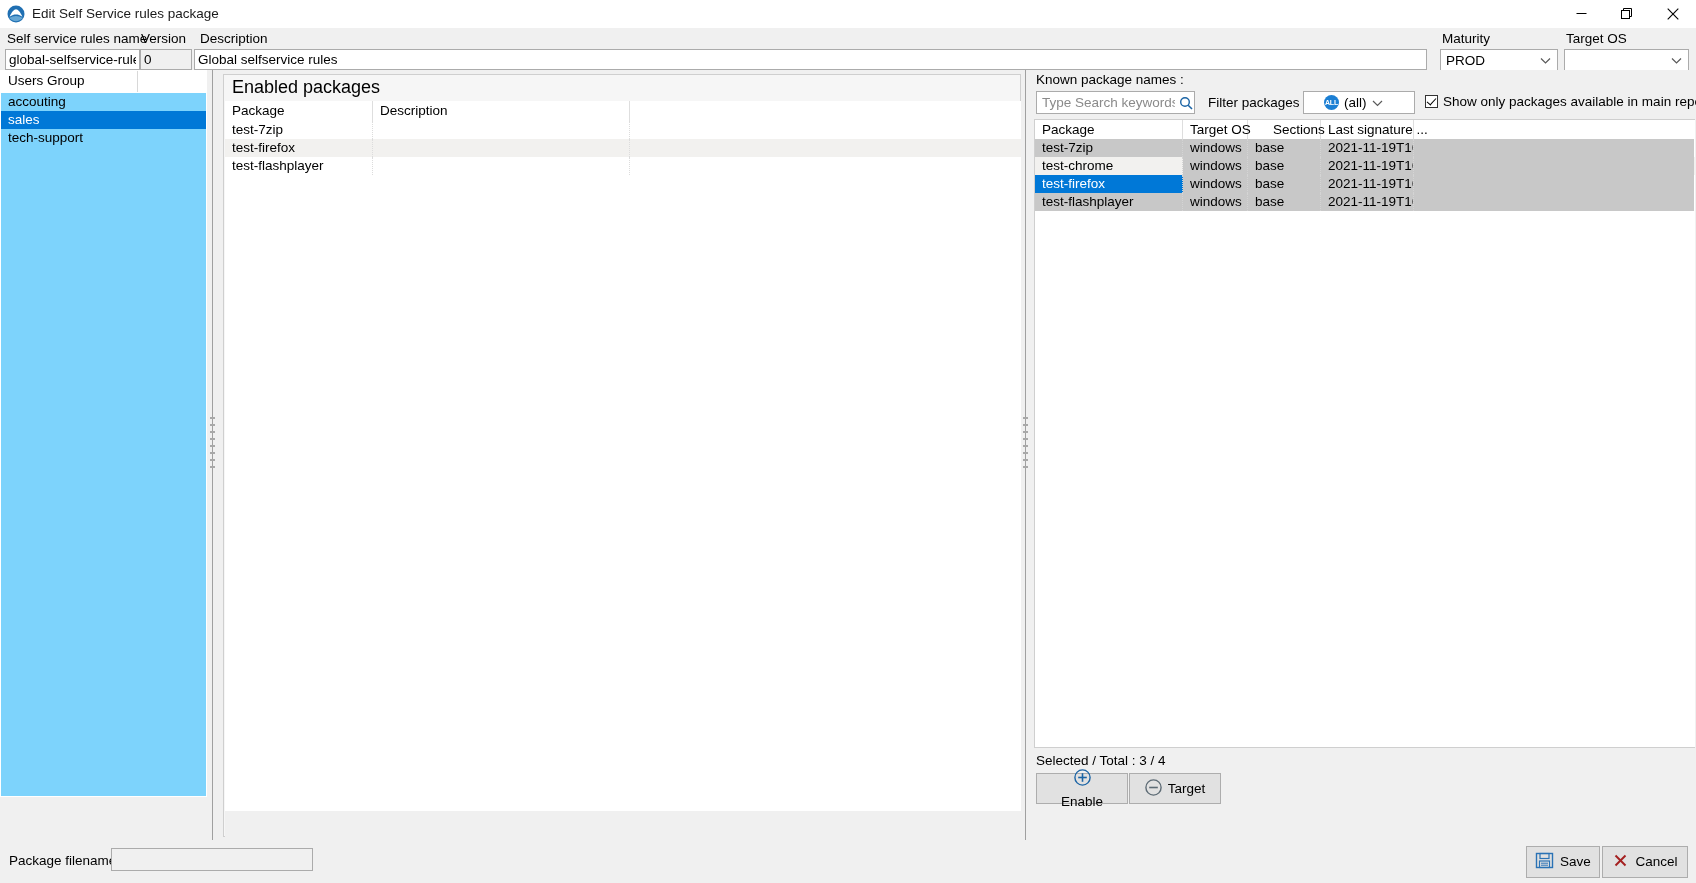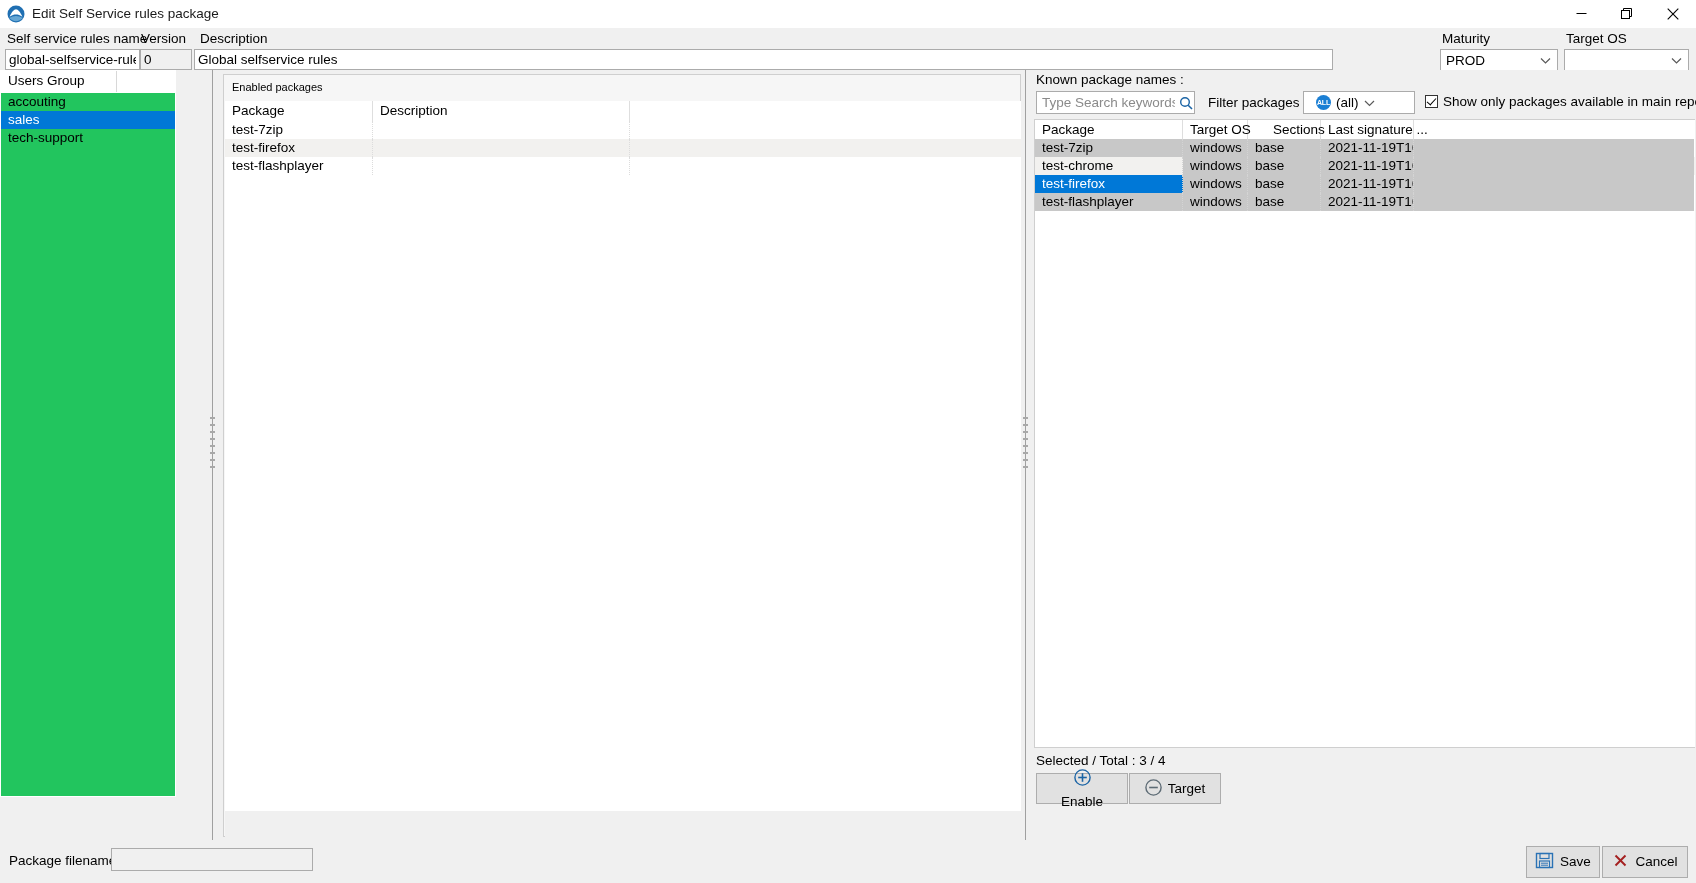--- a/index.html
+++ b/index.html
@@ -106,23 +106,23 @@
   
   .left-panel {
     position: absolute;
     left: 0; top: 0;
     width: 209px; height: 770px;
     background: #f0f0f0;
   }
   .grid-left {
     position: absolute;
     left: 0; top: 0;
-    width: 176px;
+    width: 207px;
     height: 727px;
-    background: #22c55e;
+    background: #7dd3fc;
     border: 1px solid #ffffff;
     box-sizing: border-box;
     overflow: hidden;
   }
   .lg-head {
     height: 21px;
     display: flex;
     border-bottom: 1px solid #ffffff;
     background: #ffffff;
   }
@@ -226,21 +226,21 @@
     left: 6px; top: 4px;
     width: 798px; height: 763px;
     box-sizing: border-box;
     border: 1px solid #cfcfcf;
     background: #f6f6f6;
   }
   .mid-caption {
     height: 25px;
     line-height: 25px;
     padding-left: 8px;
-    font-size: 11px;
+    font-size: 18px;
     background: #f6f6f6;
   }
   .grid-mid {
     position: absolute;
     left: 1px; top: 26px;
     width: 796px;
     height: 710px;
     background: #ffffff;
     overflow: hidden;
   }
@@ -327,21 +327,21 @@
   }
   .filter-combo {
     position: absolute;
     left: 275px; top: 21px;
     width: 112px; height: 23px;
     box-sizing: border-box;
     border: 1px solid #ababab;
     background: #ffffff;
     display: flex;
     align-items: center;
-    padding-left: 12px;
+    padding-left: 20px;
     gap: 5px;
     font-size: 13.5px;
     cursor: default;
   }
   .all-badge {
     width: 15px; height: 15px; border-radius: 50%;
     background: #1b7fd4;
     color: #fff;
     font-size: 7px;
     font-weight: bold;
@@ -520,21 +520,21 @@
 </div>
 
 <div class="topstrip">
   <span class="field-label" style="left:7px; top:3px;">Self service rules name</span>
   <input class="txtinput" style="left: 5px; top: 21px; width: 135px;" value="global-selfservice-rules">
 
   <span class="field-label" style="left:141px; top:3px;">Version</span>
   <input class="txtinput readonlyish" style="left: 140px; top: 21px; width: 52px;" value="0">
 
   <span class="field-label" style="left:200px; top:3px;">Description</span>
-  <input class="txtinput" style="left: 194px; top: 21px; width: 1139px;" value="Global selfservice rules">
+  <input class="txtinput" style="left: 194px; top: 21px; width: 1233px;" value="Global selfservice rules">
 
   <span class="field-label" style="left:1442px; top:3px;">Maturity</span>
   <div class="combo" style="left:1440px; top:21px; width:118px;">
     <span>PROD</span>
     <span class="caret">
       <svg width="11" height="7" viewBox="0 0 11 7">
           <polyline points="1,1 5.5,5.5 10,1" fill="none" stroke="#5a5a5a" stroke-width="1.2"></polyline>
         </svg>
     </span>
   </div>

